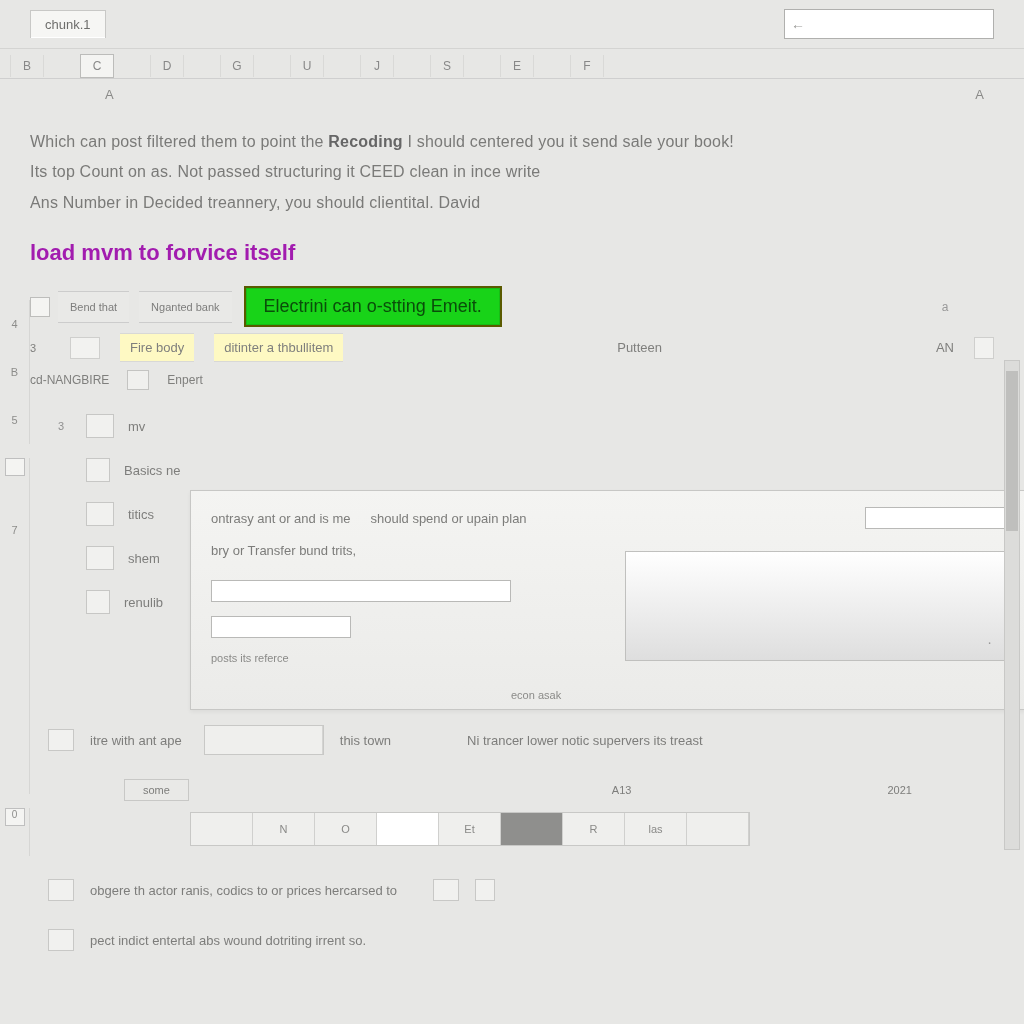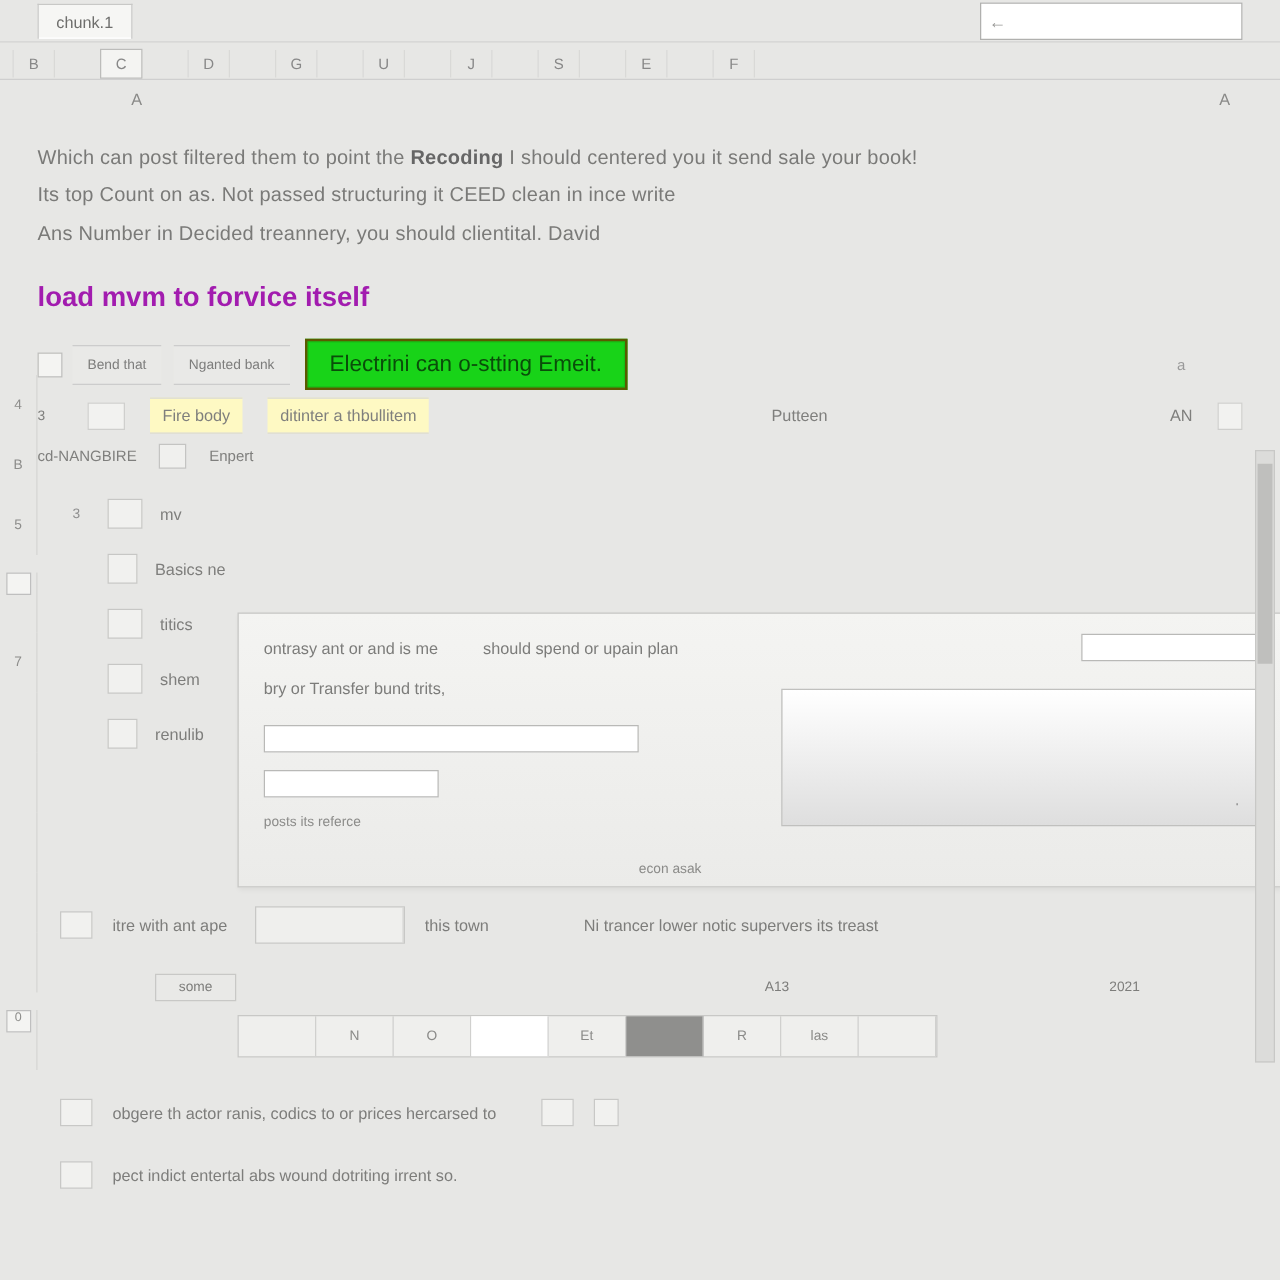--- a/index.html
+++ b/index.html
@@ -8,21 +8,21 @@
     height: 1024px;
     background: #e7e7e5;
     overflow: hidden;
     position: relative;
     color: #7a7a78;
     font-size: 14px;
   }
   .topbar {
     display: flex;
     align-items: center;
-    height: 34px;
+    height: 49px;
     padding: 0 30px 0 30px;
     border-bottom: 1px solid #d4d4d2;
     gap: 40px;
   }
   .tab {
     background: #f6f6f4;
     border: 1px solid #c8c8c6;
     border-bottom: none;
     padding: 6px 14px;
     font-size: 13px;
@@ -353,21 +353,21 @@
   <div class="lrow">
     <span class="numcell"></span>
     <div class="bicon sq"></div>
     <span class="label1">renulib</span>
   </div>
 </div>
 
 <div class="panel">
   <div class="pline">
     <span>ontrasy ant or and is me</span>
-    <span style="margin-left:18px">should spend or upain plan</span>
+    <span style="margin-left:2px">should spend or upain plan</span>
     <div class="field short" style="margin-left:auto"></div>
   </div>
   <div class="pline">
     <span>bry or Transfer bund trits,</span>
   </div>
   <div class="pline" style="margin-top:22px">
     <div class="field long"></div>
   </div>
   <div class="pline" style="margin-top:6px">
     <div class="field short" style="background:#fff"></div>

